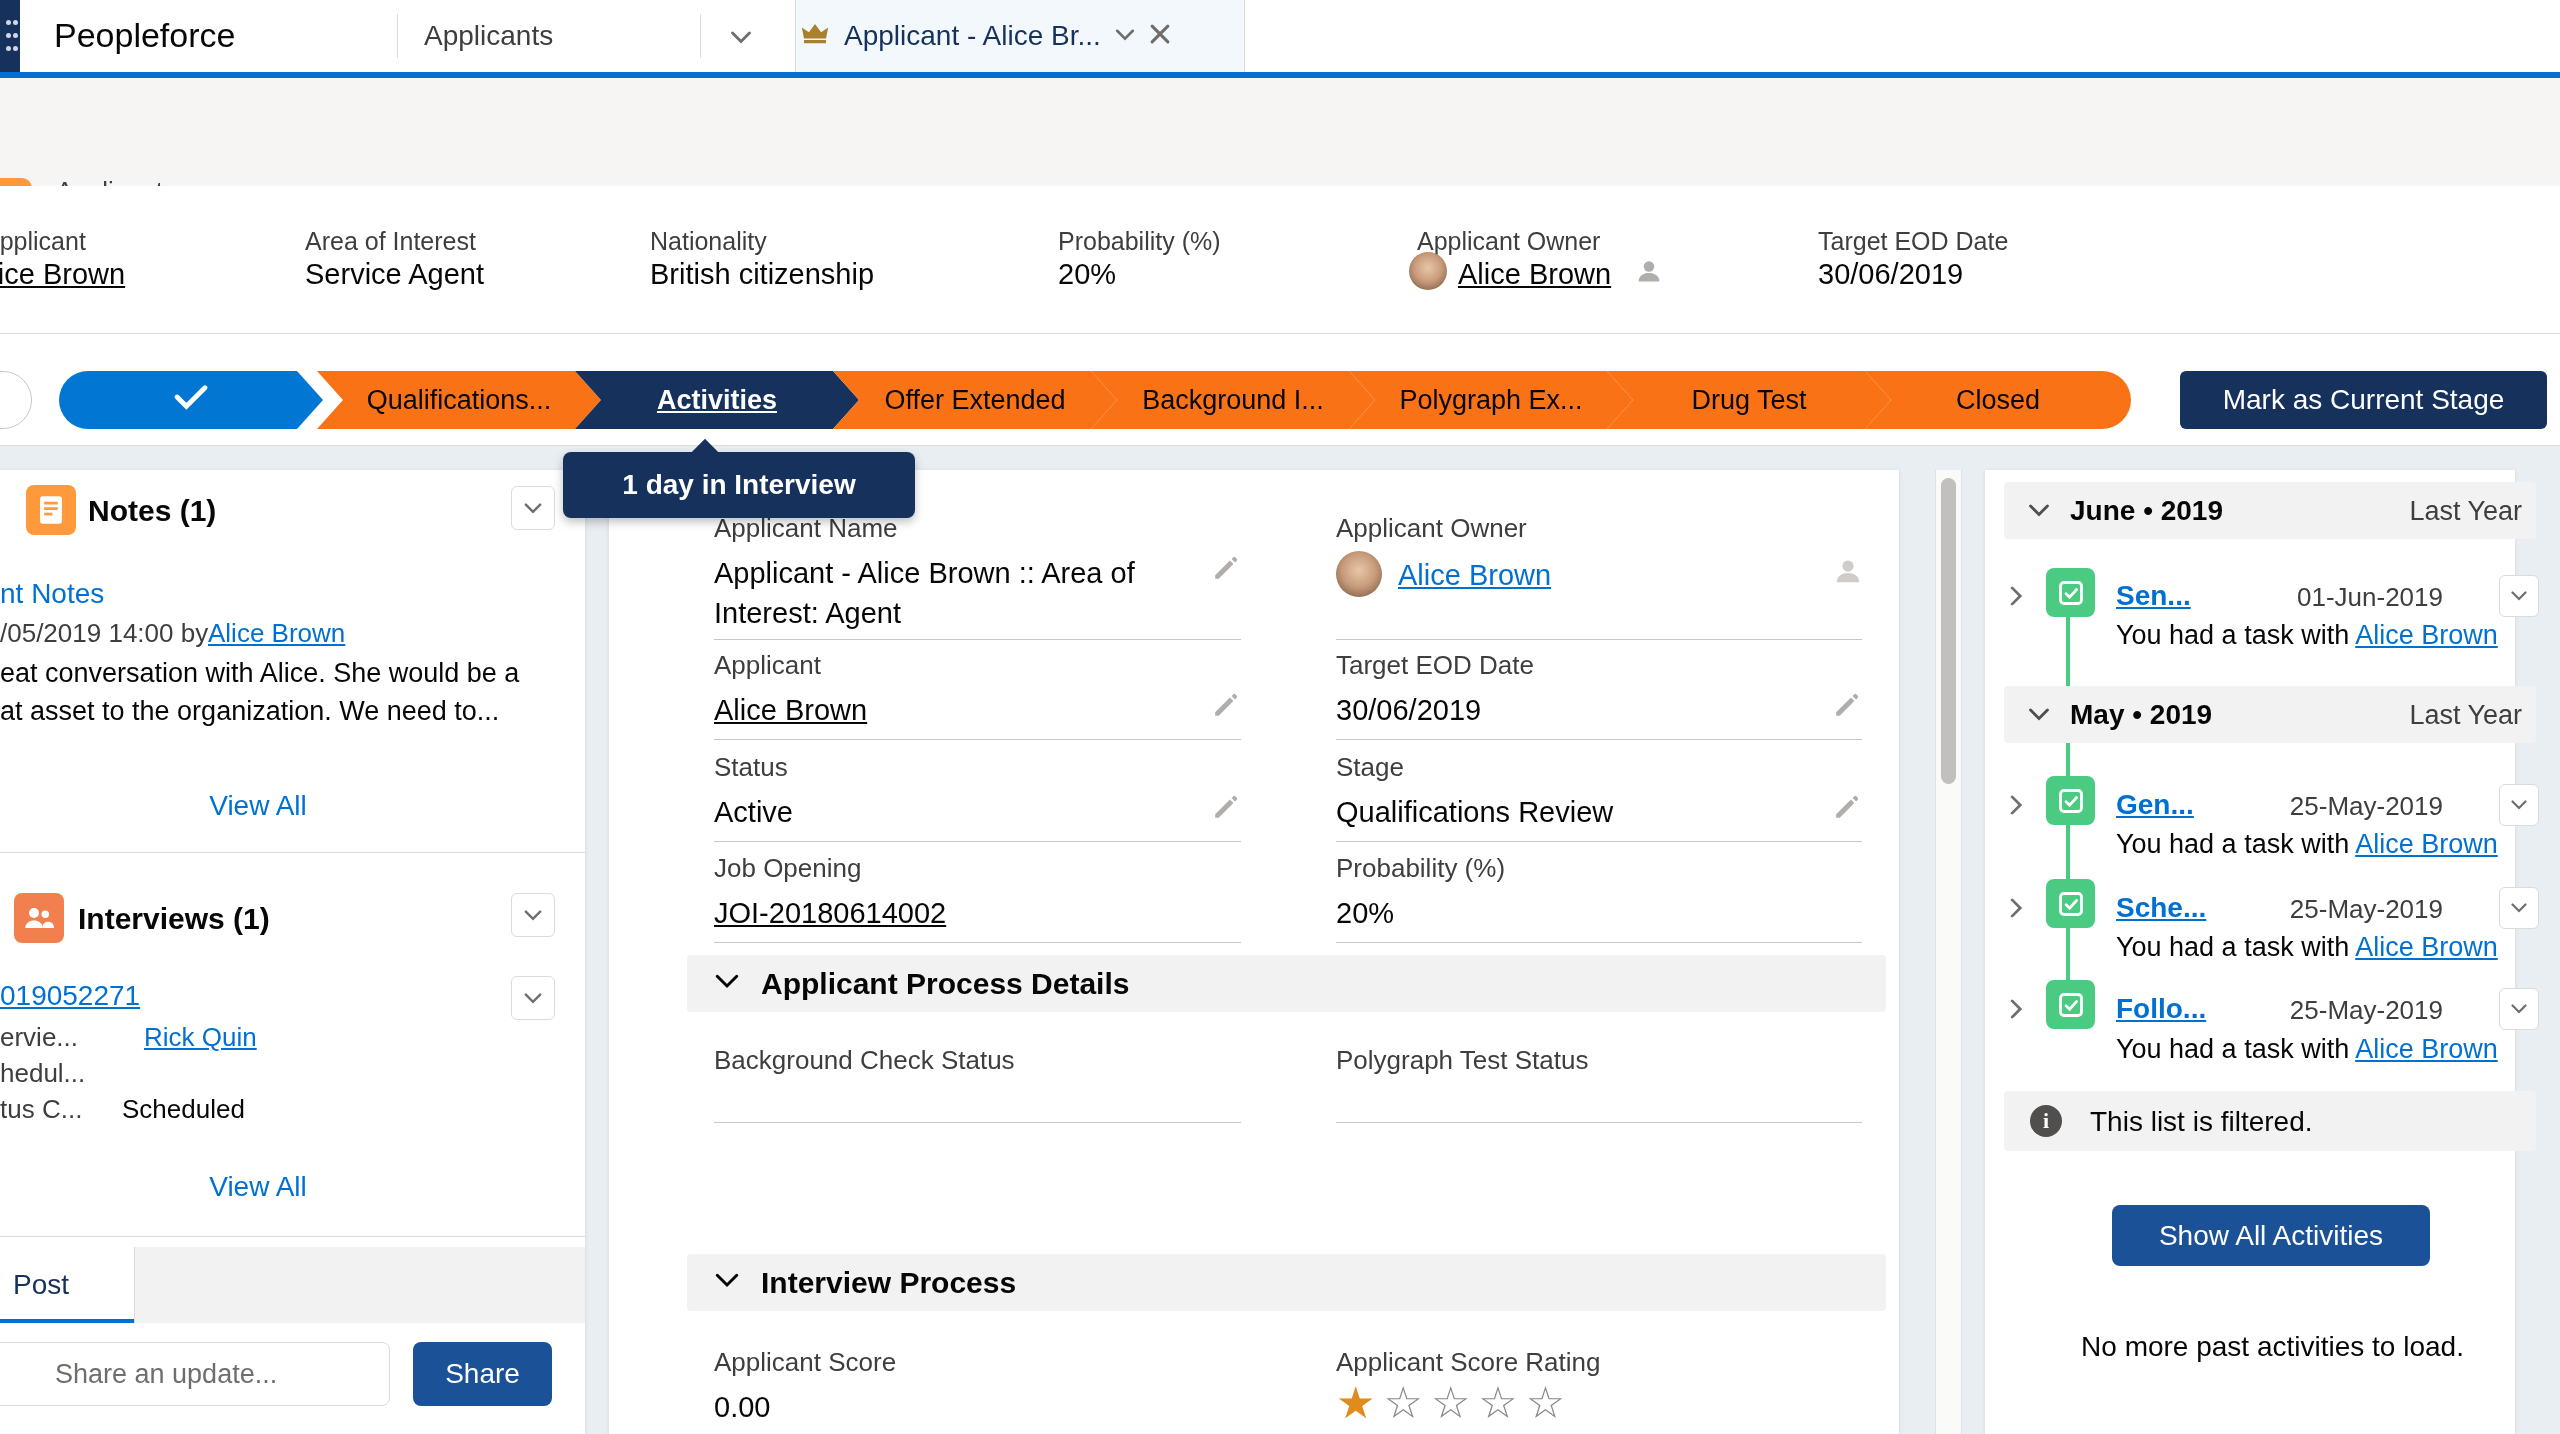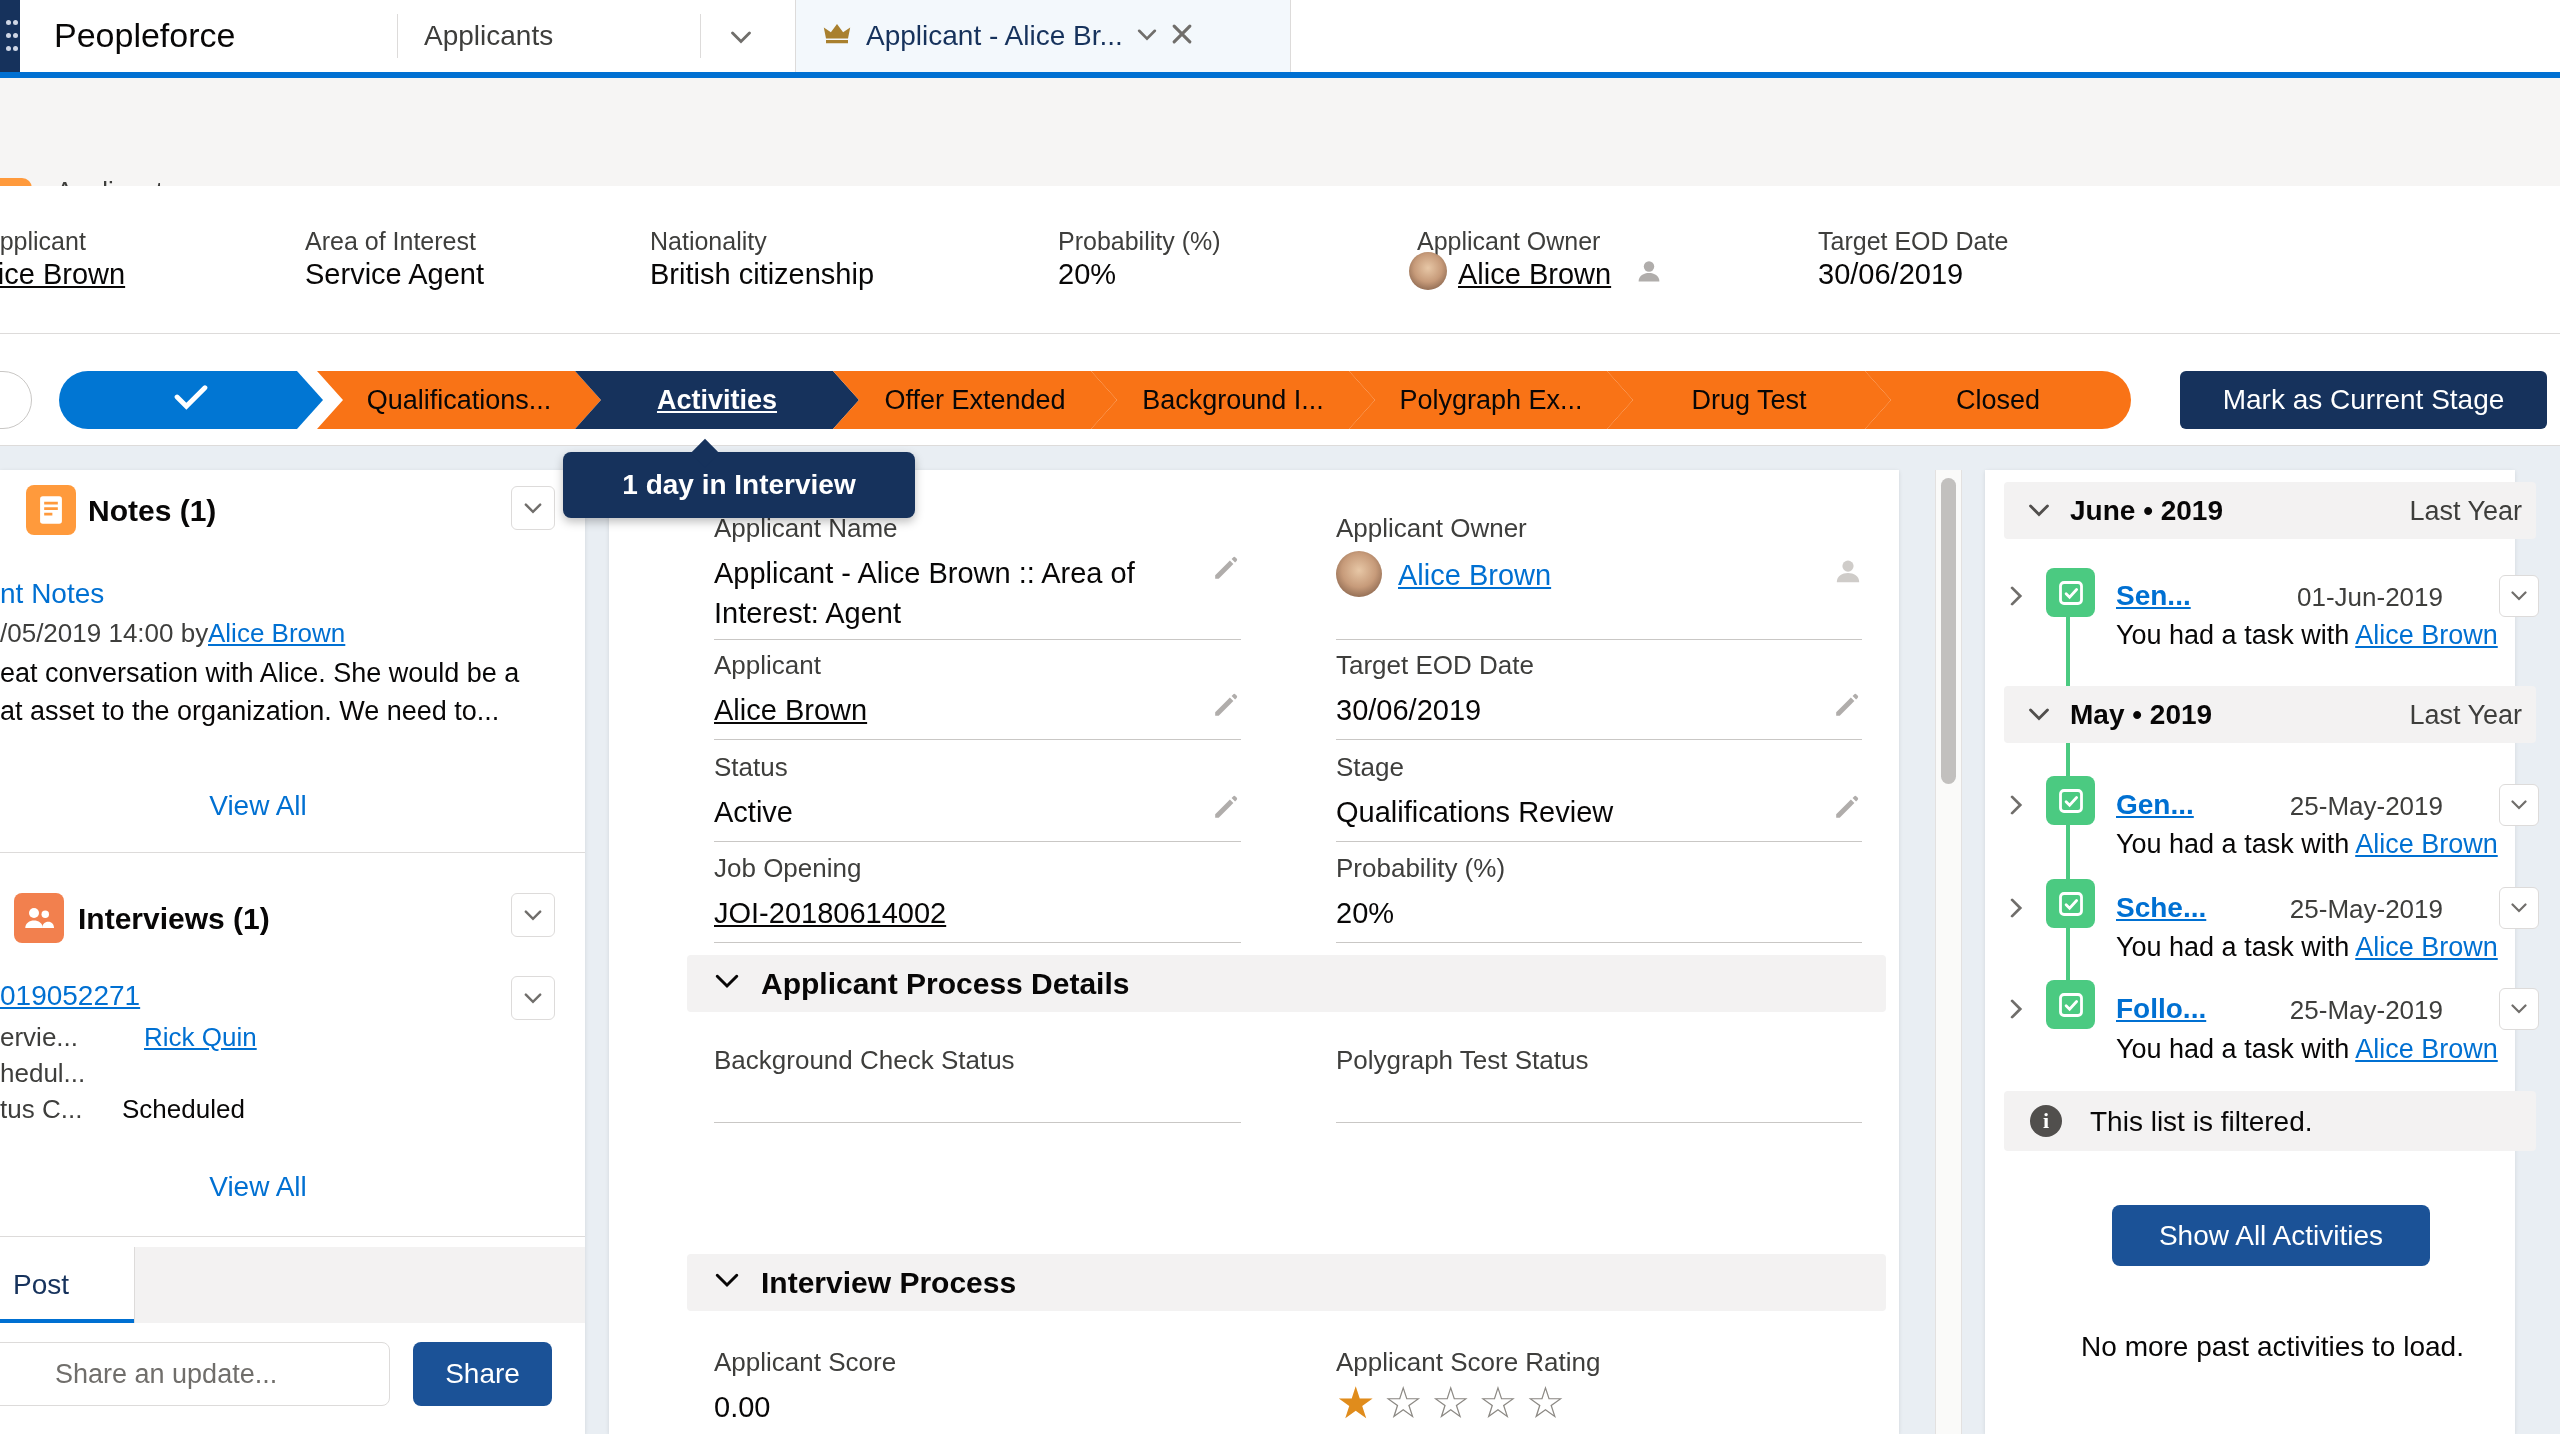--- a/index.html
+++ b/index.html
@@ -10,21 +10,21 @@
   .link-plain { color:#0070d2; text-decoration:none; cursor:pointer; }
 
   
   .tabbar { position:absolute; left:0; top:0; width:2560px; height:72px; background:#ffffff; }
   .brandline { position:absolute; left:0; top:72px; width:2560px; height:6px; background:#0070d2; z-index:5; }
   .waffle { position:absolute; left:0; top:0; width:20px; height:72px; background:#16325c; cursor:pointer; }
   .waffle i { position:absolute; width:5px; height:5px; border-radius:50%; background:#cfd7e6; }
   .appname { position:absolute; left:54px; top:16px; font-size:34px; color:#080707; }
   .vdiv { position:absolute; top:14px; width:1px; height:44px; background:#dddbda; }
   .tabtxt { font-size:28px; color:#3e3e3c; cursor:pointer; }
-  .activetab { position:absolute; left:795px; top:0; width:496px; height:72px; background:#f3f8fc; border-left:1px solid #dddbda; border-right:1px solid #dddbda; display:flex; align-items:center; gap:14px; padding:0 26px; cursor:pointer; }
+  .activetab { position:absolute; left:795px; top:0; width:450px; height:72px; background:#f3f8fc; border-left:1px solid #dddbda; border-right:1px solid #dddbda; display:flex; align-items:center; gap:14px; padding:0 4px; cursor:pointer; }
   .activetab .tlabel { font-size:28px; color:#16325c; white-space:nowrap; overflow:hidden; }
 
   
   .pagehead { position:absolute; left:0; top:78px; width:2560px; height:108px; background:#f6f5f4; }
   .recicon { position:absolute; left:-32px; top:100px; width:64px; height:64px; border-radius:10px; background:#ff9a3c; display:flex; align-items:center; justify-content:center; }
   .entlabel { position:absolute; left:56px; top:98px; font-size:26px; color:#3e3e3c; }
   .pagetitle { position:absolute; left:56px; top:134px; font-size:37px; font-weight:bold; color:#080707; white-space:nowrap; }
   .btn { position:absolute; top:109px; height:56px; background:#fff; border:1px solid #dddbda; border-radius:6px; color:#0070d2; font-size:27px; display:flex; align-items:center; justify-content:center; gap:10px; cursor:pointer; }
   .btn.grp { border-radius:0; border-left-width:0; }
   .btn.grp-first { border-radius:6px 0 0 6px; border-left-width:1px; }

